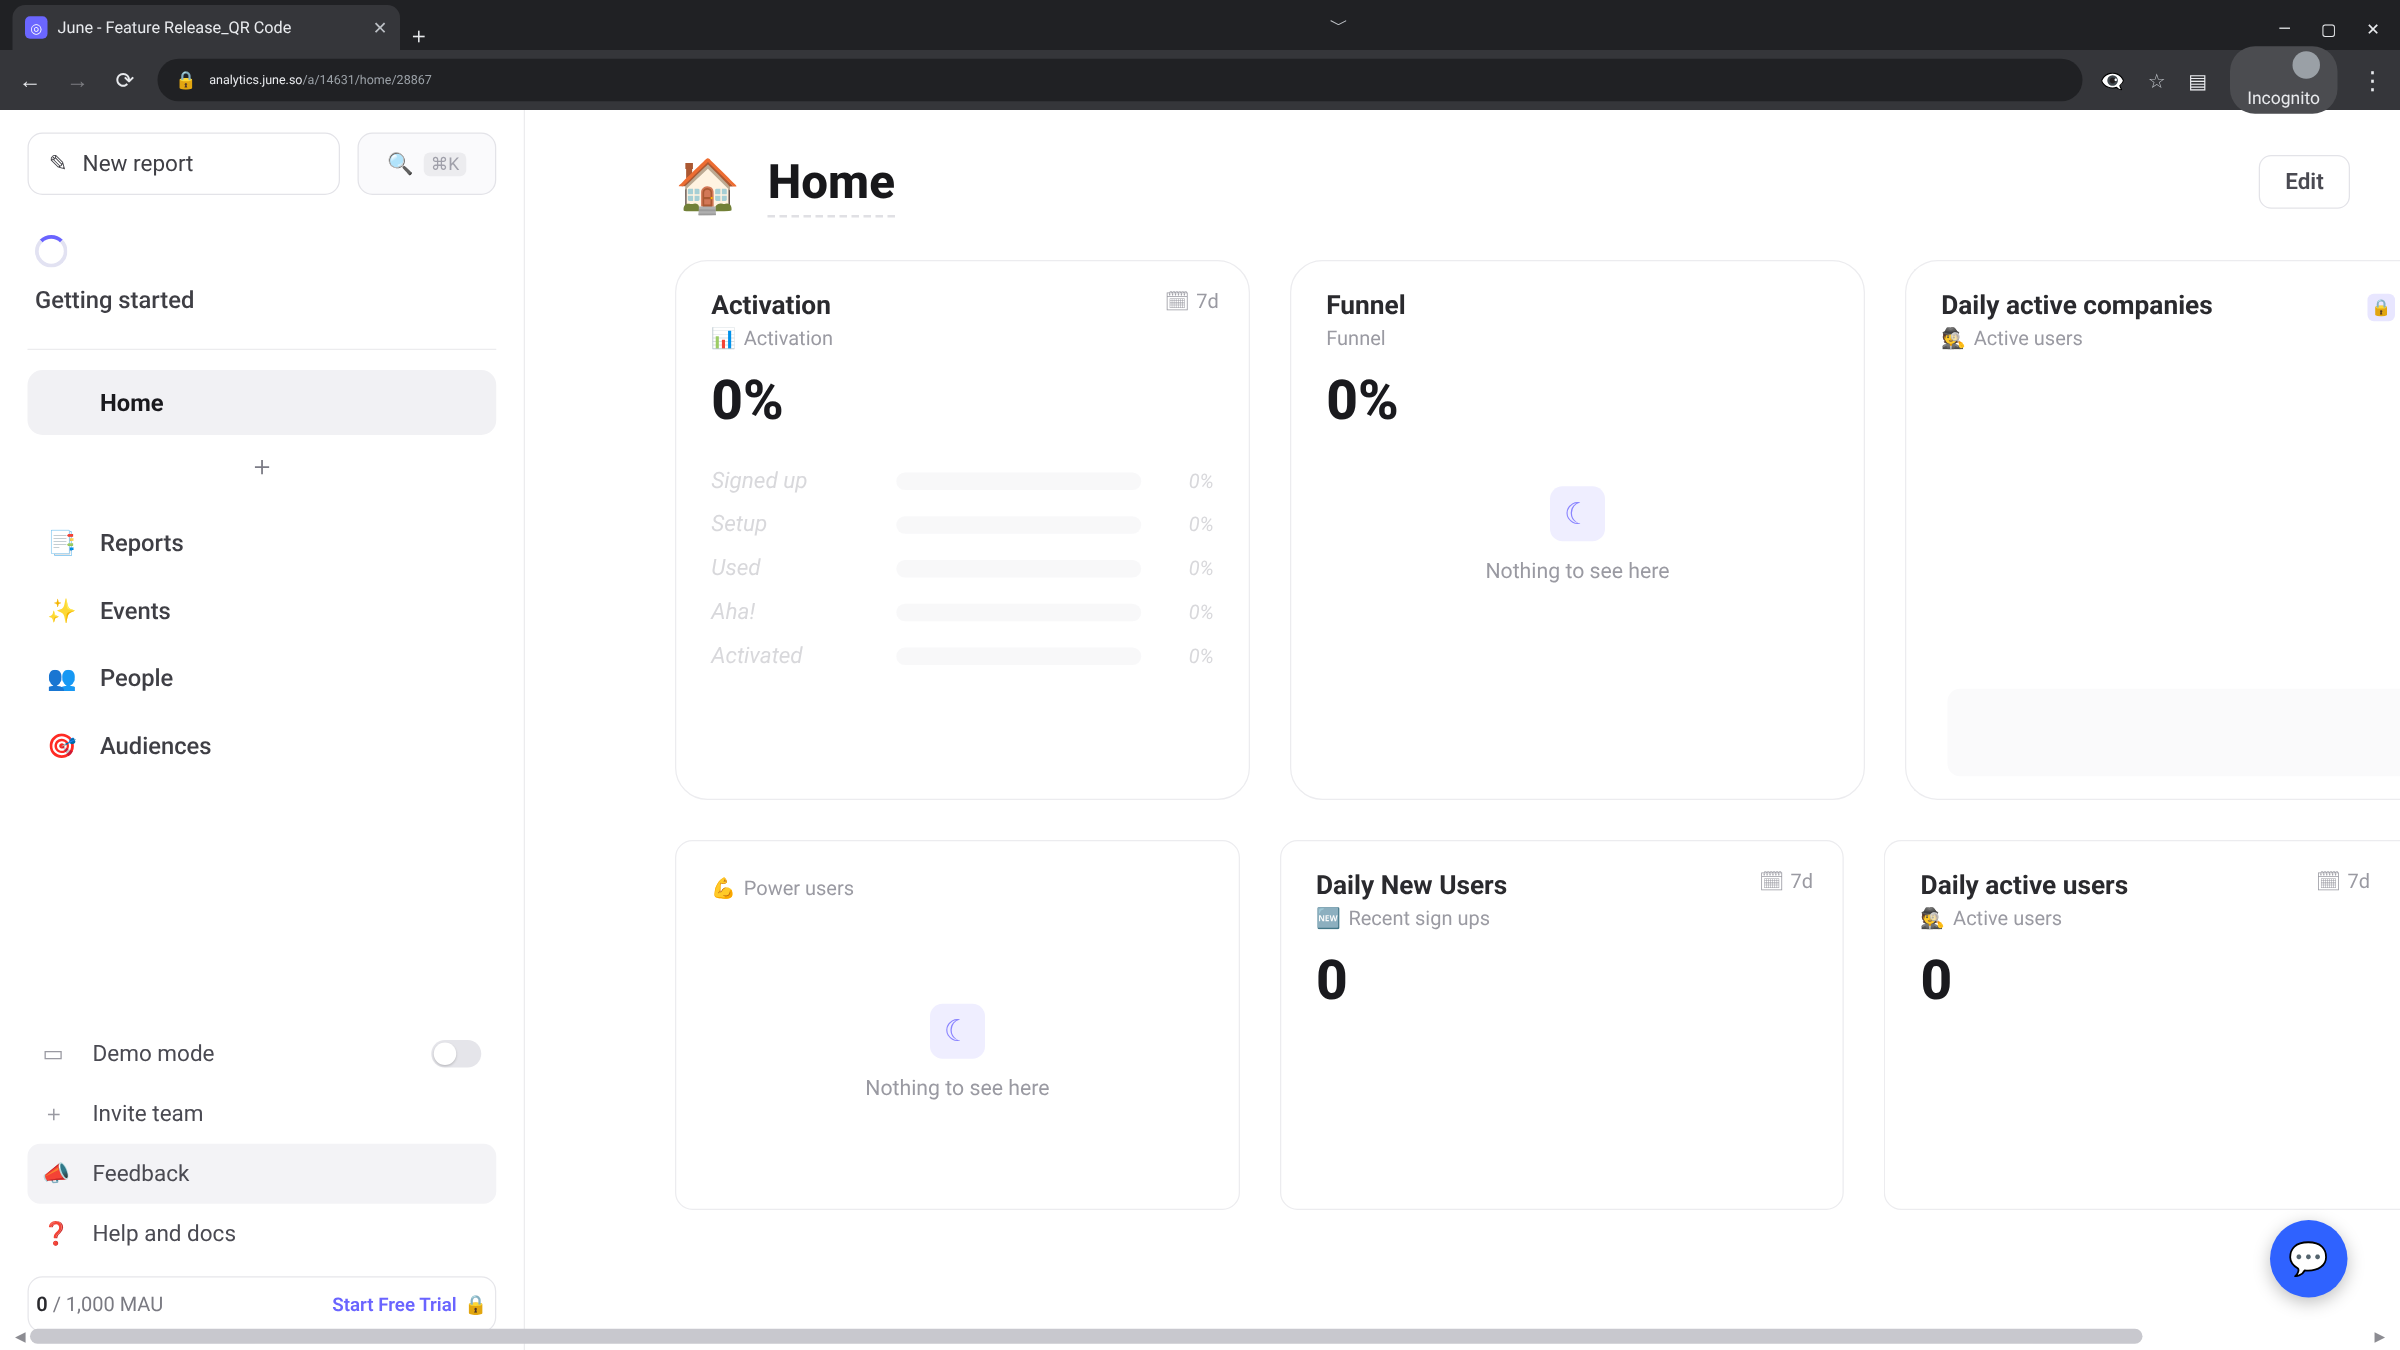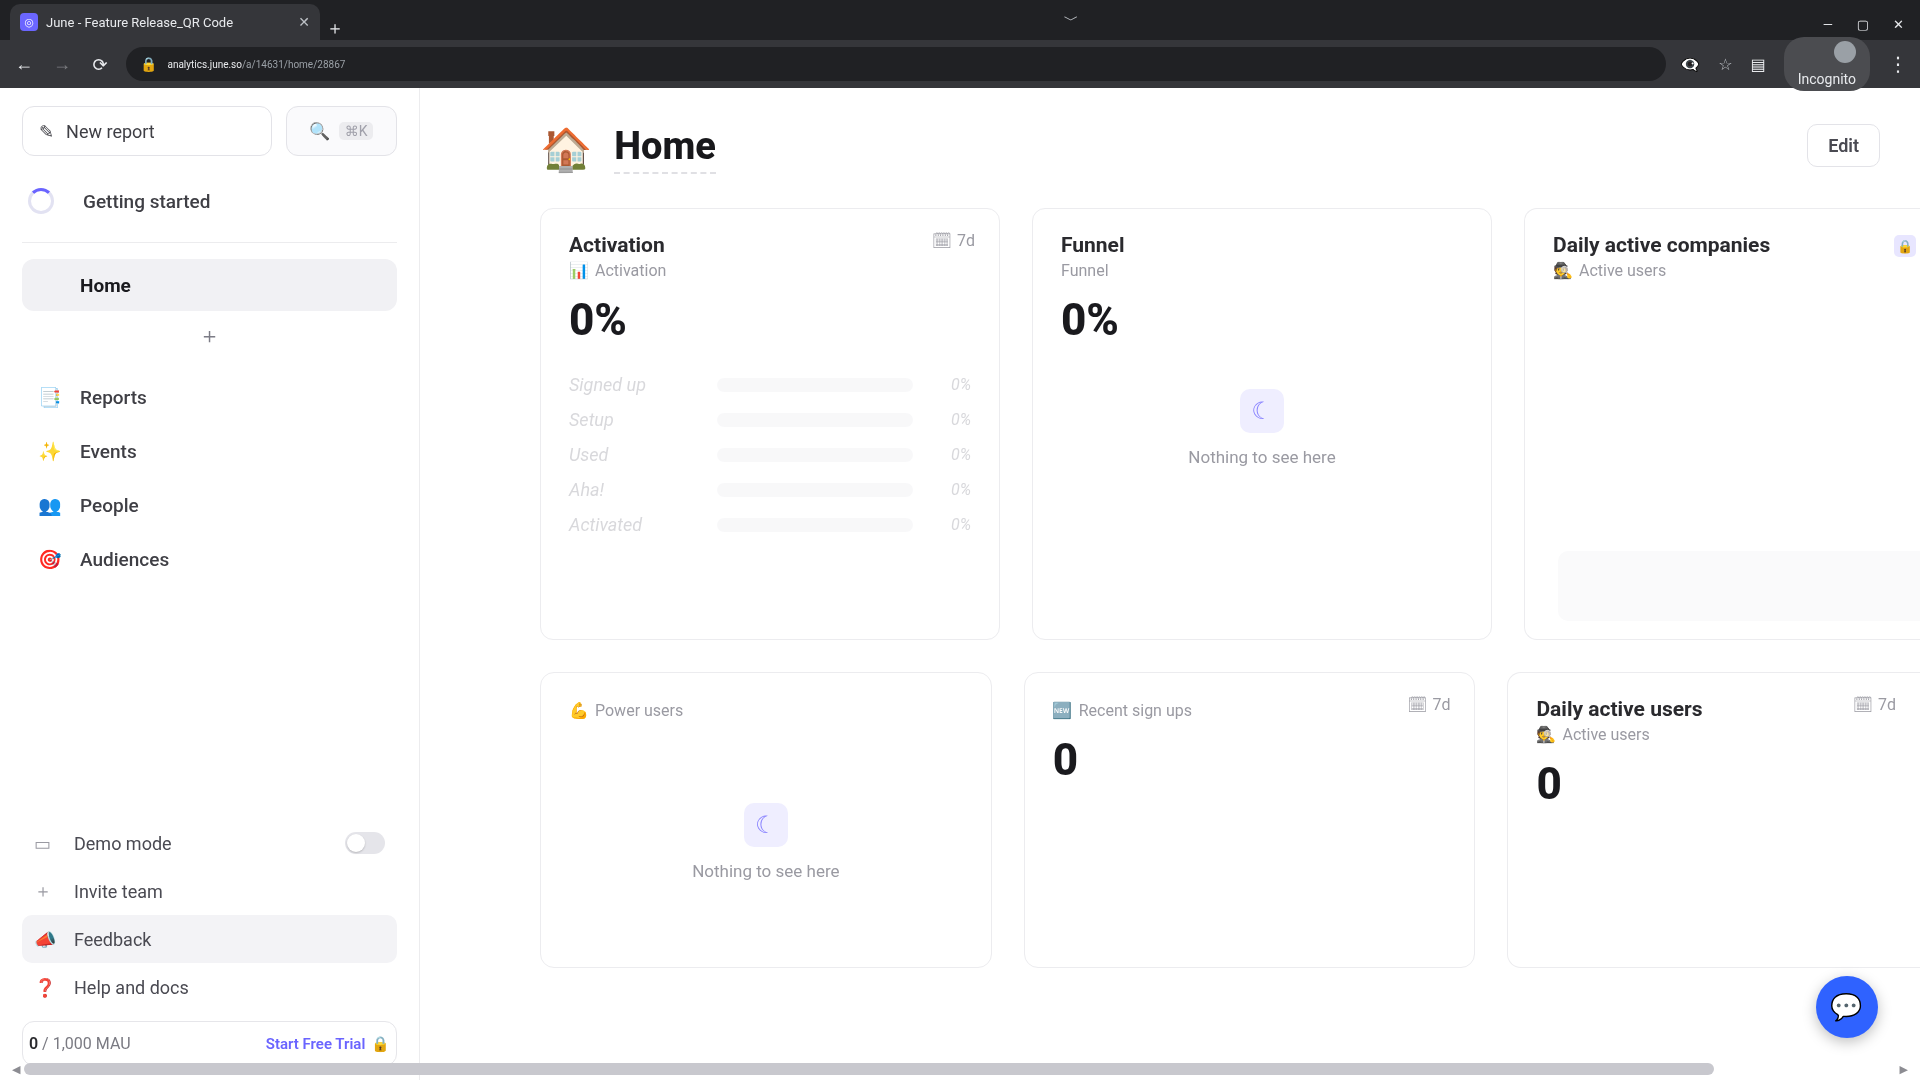--- a/index.html
+++ b/index.html
@@ -36,21 +36,21 @@
   .ws-name { font-size:21px; font-weight:600; color:#1f1f23; }
   .ws-chev { color:#6b6b76; font-size:13px; margin-left:3px;}
   .collapse-btn { width:34px;height:34px;border:1px solid #ececee;border-radius:8px;display:flex;align-items:center;justify-content:center;color:#8a8a93; cursor:pointer; font-size:14px;}
 
   .action-row { display:flex; gap:14px; margin-bottom:24px;}
   .new-report-btn { flex:0 0 250px; height:50px; border:1px solid #e3e3e8; border-radius:12px; background:#fff; display:flex; align-items:center; gap:12px; padding:0 16px; font-size:18px; color:#3f3f45; cursor:pointer;}
   .search-btn { flex:1; height:50px; border:1px solid #e3e3e8; border-radius:12px; background:#fafafc; display:flex; align-items:center; justify-content:center; gap:8px; cursor:pointer;}
   .kbd { font-size:14px; color:#a0a0aa; background:#ececef; padding:1px 6px; border-radius:5px; }
   .search-glass { color:#7a7a84; font-size:17px;}
 
-  .gs-row { display:flex; align-items:center; gap:29px; padding:8px 6px; cursor:pointer; margin-bottom:20px;}
+  .gs-row { display:flex; gap:14px; padding:8px 6px; cursor:pointer; margin-bottom:20px;flex-direction:column;}
   .spinner { width:26px;height:26px;border-radius:50%;border:3px solid #e2e2f2;border-top-color:#6a64ff;}
   .gs-label { font-size:19px; color:#3f3f45; font-weight:500;}
 
   .nav-item { display:flex; align-items:center; gap:18px; padding:0 16px; height:52px; border-radius:12px; font-size:19px; color:#3f3f45; cursor:pointer; font-weight:500;}
   .nav-item.active { background:#f1f1f4; font-weight:700; color:#1a1a1e;}
   .nav-icon { width:24px; height:24px; display:flex; align-items:center; justify-content:center; color:#7c7c86;}
   .nav-item.active .nav-icon { color:transparent; }
   .home-emoji { font-size:22px; }
 
   .add-row { display:flex; justify-content:center; padding:10px 0 14px 0; color:#7c7c86; font-size:22px; cursor:pointer; }
@@ -72,21 +72,21 @@
 
   
   .main { flex:1; padding: 36px 0 0 120px; overflow:hidden; }
   .page-head { display:flex; align-items:flex-start; justify-content:space-between; padding-right:40px; margin-bottom:34px;}
   .page-title-wrap { display:flex; align-items:center; gap:22px;}
   .home-badge { font-size:42px; }
   .page-title { font-size:38px; font-weight:800; color:#18181b; border-bottom:2px dashed #e0e0e4; padding-bottom:4px;}
   .edit-btn { border:1px solid #e3e3e8; background:#fff; border-radius:10px; padding:10px 20px; font-size:18px; color:#4a4a52; font-weight:600; cursor:pointer;}
 
   .cards { display:flex; gap:32px; padding-right:0; flex-wrap:wrap; width:1460px;}
-  .card { width:460px; height:432px; border:1px solid #ececef; border-radius:13px; padding:24px 28px; position:relative; background:#fff; cursor:pointer;} 
+  .card { width:460px; height:432px; border:1px solid #ececef; border-radius:26px; padding:24px 28px; position:relative; background:#fff; cursor:pointer;} 
   .card-title { font-size:21px; font-weight:700; color:#2a2a2e; }
   .card-sub-row { display:flex; align-items:center; gap:8px; margin-top:4px;}
   .card-sub { font-size:16px; color:#9a9aa2;}
   .chip { width:18px;}
   .range-pill { position:absolute; top:22px; right:24px; color:#9a9aa2; font-size:16px; display:flex; gap:5px; align-items:center;}
   .lock-corner { position:absolute; top:26px; right:28px; color:#6a64ff; background:#e8e6ff;border-radius:5px;width:22px;height:22px;display:flex;align-items:center;justify-content:center;font-size:13px;}
   .big { font-size:44px; font-weight:800; color:#1a1a1e; margin-top:14px;}
   .step-list { margin-top:28px; display:flex; flex-direction:column; gap:14px; opacity:.45;font-style:italic;}
   .step { display:flex; align-items:center; gap:18px;}
   .step-label { width:130px; font-size:18px; color:#a9a9b1;}
@@ -304,20 +304,21 @@
           <span class="chip">💪</span>
           <span class="card-sub">Power users</span>
         </div>
         <div class="empty">
           <span class="moon">☾</span>
           <span class="empty-txt">Nothing to see here</span>
         </div>
       </div>
 
       <div class="card2">
+        <div class="card-title">Daily New Users</div>
         <div class="card-sub-row">
           <span class="chip">🆕</span>
           <span class="card-sub">Recent sign ups</span>
         </div>
         <div class="range-pill">
           <span>🗓</span>
           <span>7d</span>
         </div>
         <div class="big">0</div>
       </div>

